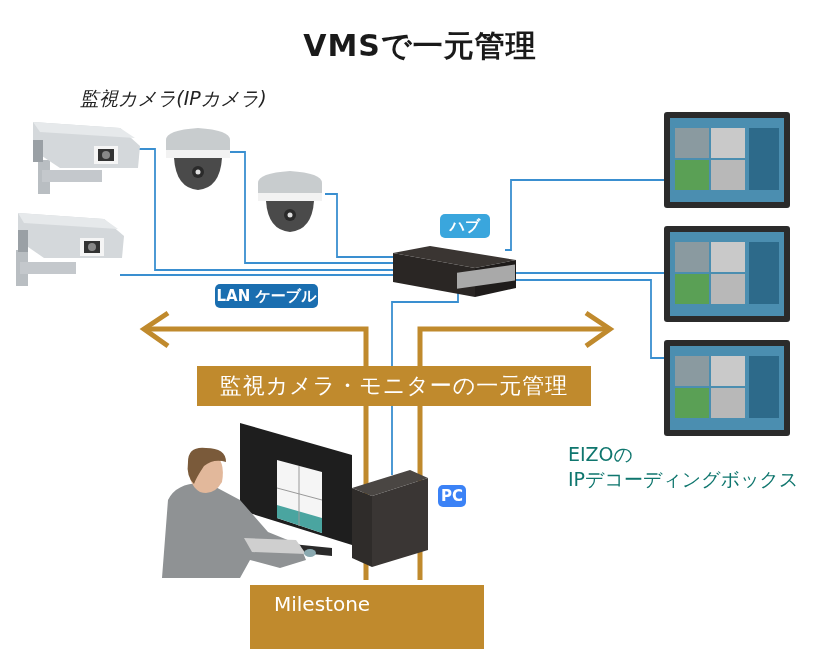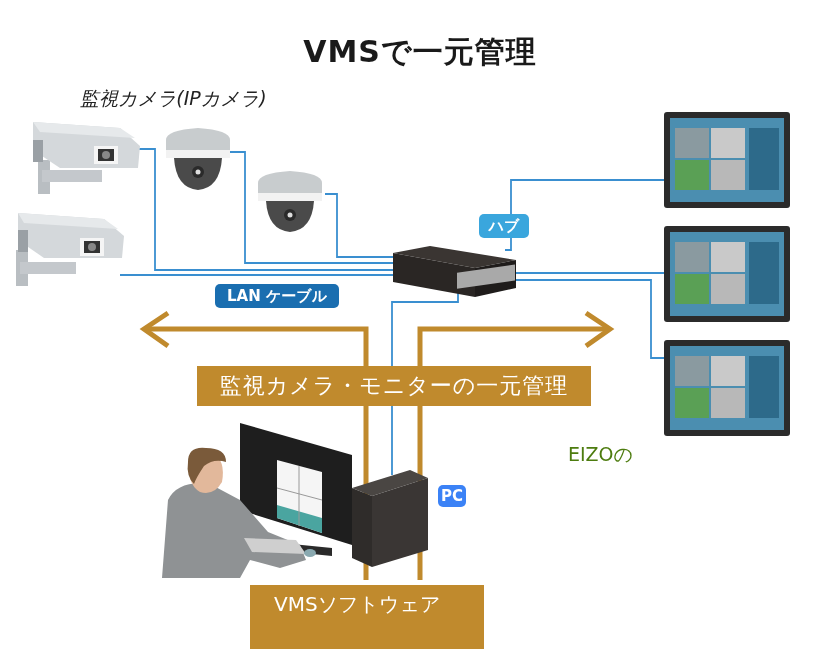--- a/index.html
+++ b/index.html
@@ -1,29 +1,29 @@
 <!DOCTYPE html>
 <html><head>
 <meta charset="utf-8">
 <style>
   html, body { margin: 0; padding: 0; background: #ffffff; }
   body { width: 840px; height: 656px; position: relative; overflow: hidden;
          font-family: "DejaVu Sans", "Liberation Sans", sans-serif; color: #222; }
   .abs { position: absolute; }
-  #title { left: 0; width: 840px; top: 26px; text-align: center; font-size: 30px; font-weight: bold; letter-spacing: 1px; color: #1a1a1a; margin-top: 6px; }
+  #title { left: 0; width: 840px; top: 26px; text-align: center; font-size: 30px; font-weight: bold; letter-spacing: 1px; color: #1a1a1a; }
   #cam-label { left: 80px; top: 86px; font-size: 19px; color: #222; font-style: italic; }
   .badge { position: absolute; color: #fff; font-weight: bold; border-radius: 5px; text-align: center; font-size: 15px; }
-  #hub-badge { left: 440px; top: 214px; width: 50px; height: 24px; line-height: 24px; background: #3aa6dd; margin-left: 39px; }
-  #lan-badge { left: 215px; top: 284px; width: 124px; height: 24px; line-height: 24px; background: #1a6eb0; }
+  #hub-badge { left: 440px; top: 214px; width: 50px; height: 24px; line-height: 24px; background: #3aa6dd; }
+  #lan-badge { left: 215px; top: 284px; width: 103px; height: 24px; line-height: 24px; background: #1a6eb0; }
   #pc-badge { left: 438px; top: 485px; width: 28px; height: 22px; line-height: 22px; background: #3b82f6; }
   #mgmt-box { left: 197px; top: 366px; width: 394px; height: 40px; background: #c08a2d; color: #fff;
               font-size: 22px; font-weight: normal; line-height: 40px; text-align: center; letter-spacing: 1px; }
   #sw-box { left: 250px; top: 585px; width: 234px; height: 64px; background: #c08a2d; color: #fff;
             font-size: 20px; line-height: 25px; padding: 7px 0 0 24px; box-sizing: border-box; }
-  #eizo-label { left: 568px; top: 442px; font-size: 19px; line-height: 25px; color: #4d7c0f; }
+  #eizo-label { left: 568px; top: 442px; font-size: 19px; line-height: 25px; color: #0f766e; }
   svg#diagram { position: absolute; left: 0; top: 0; }
 </style>
 </head>
 <body>
 
 <div id="title" class="abs">VMSで一元管理</div>
 <div id="cam-label" class="abs">監視カメラ(IPカメラ)</div>
 
 <svg id="diagram" width="840" height="656" viewBox="0 0 840 656">
 
@@ -141,18 +141,19 @@
     <ellipse cx="310" cy="553" rx="6" ry="4" fill="#8aa9b0"></ellipse>
   </g>
 </svg>
 
 <div id="hub-badge" class="badge">ハブ</div>
 <div id="lan-badge" class="badge">LAN ケーブル</div>
 <div id="mgmt-box" class="abs">監視カメラ・モニターの一元管理</div>
 <div id="pc-badge" class="badge">PC</div>
 
 <div id="sw-box" class="abs">
-  <div>VMSソフトウェア</div>
+  <div>Milestone</div>
 </div>
 
 <div id="eizo-label" class="abs">
   <div>EIZOの</div>
+  <div>IPデコーディングボックス</div>
 </div>
 
 </body></html>

